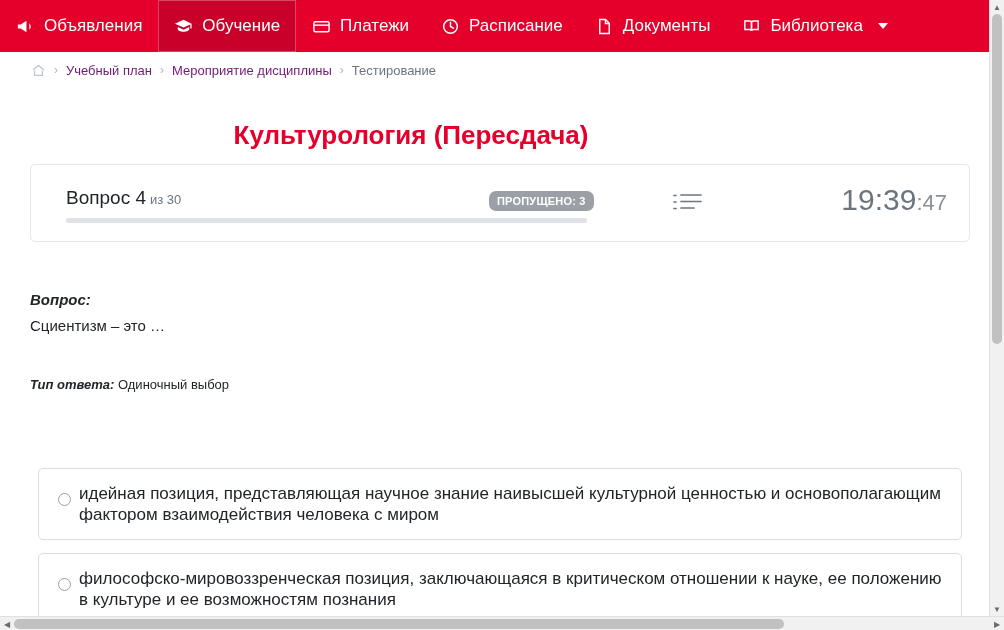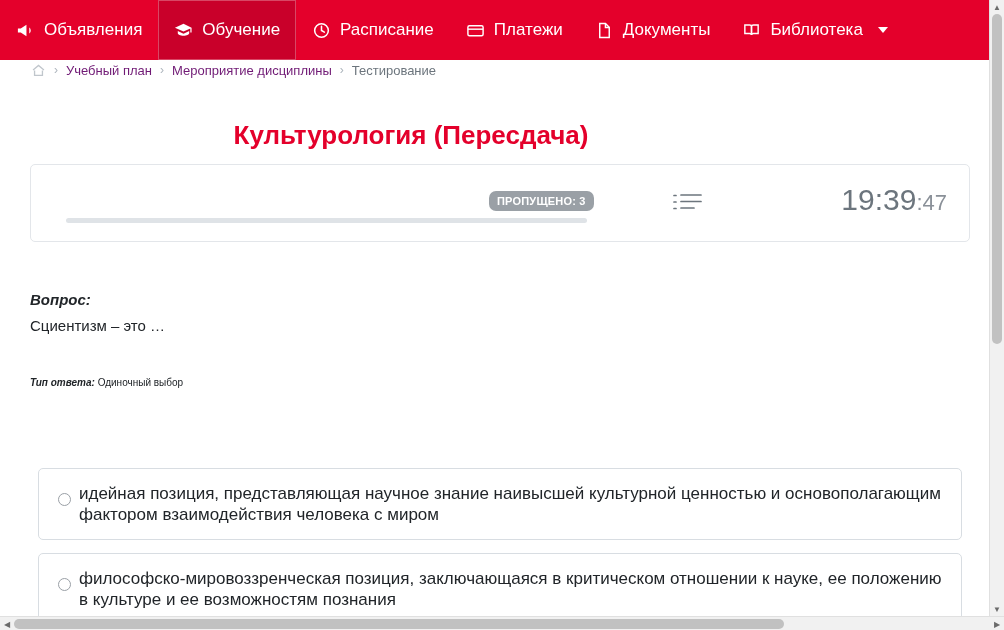--- a/index.html
+++ b/index.html
@@ -14,21 +14,21 @@
     height: 630px;
     overflow: hidden;
     background: #ffffff;
   }
 
   
   .topnav {
     position: absolute;
     top: 0; left: 0;
     width: 990px;
-    height: 60px;
+    height: 52px;
     background: #e4002b;
     display: flex;
     align-items: stretch;
     box-sizing: border-box;
   }
   .nav-item {
     display: flex;
     align-items: center;
     gap: 9px;
     padding: 0 16px;
@@ -188,21 +188,21 @@
     position: absolute;
     left: 30px;
     top: 317px;
     font-size: 15px;
     color: #212529;
   }
   .a-type {
     position: absolute;
     left: 30px;
     top: 377px;
-    font-size: 10px;
+    font-size: 13px;
     color: #212529;
   }
   .a-type .val { font-style: normal; font-weight: normal; }
 
   
   .options {
     position: absolute;
     left: 38px;
     top: 468px;
     width: 924px;
@@ -313,36 +313,36 @@
       <span class="ico">
         <svg viewBox="0 0 20 20" width="19" height="19" fill="#ffffff">
           <path d="M10 3L1 7l9 4 7.2-3.2V12h1.3V7L10 3zM4 10.6V13c0 1.4 2.7 2.6 6 2.6s6-1.2 6-2.6v-2.4l-6 2.7-6-2.7z"></path>
         </svg>
       </span>
       <span>Обучение</span>
     </div>
 
     <div class="nav-item">
       <span class="ico">
+        <svg viewBox="0 0 20 20" width="19" height="19" fill="none" stroke="#ffffff" stroke-width="1.5">
+          <rect x="2" y="5" width="16" height="10.5" rx="1.6"></rect>
+          <path d="M2 8.6h16"></path>
+        </svg>
+      </span>
+      <span>Платежи</span>
+    </div>
+
+    <div class="nav-item">
+      <span class="ico">
         <svg viewBox="0 0 20 20" width="19" height="19" fill="none" stroke="#ffffff" stroke-width="1.6">
           <circle cx="10" cy="10" r="7.2"></circle>
           <path d="M10 5.6V10l3 1.8" stroke-linecap="round"></path>
         </svg>
       </span>
       <span>Расписание</span>
-    </div>
-
-    <div class="nav-item">
-      <span class="ico">
-        <svg viewBox="0 0 20 20" width="19" height="19" fill="none" stroke="#ffffff" stroke-width="1.5">
-          <rect x="2" y="5" width="16" height="10.5" rx="1.6"></rect>
-          <path d="M2 8.6h16"></path>
-        </svg>
-      </span>
-      <span>Платежи</span>
     </div>
 
     <div class="nav-item">
       <span class="ico">
         <svg viewBox="0 0 20 20" width="19" height="19" fill="none" stroke="#ffffff" stroke-width="1.5">
           <path d="M5 2.6h6l4 4v10.8H5z"></path>
           <path d="M11 2.6v4.2h4"></path>
         </svg>
       </span>
       <span>Документы</span>
@@ -373,20 +373,23 @@
     <span class="sep">›</span>
     <a>Мероприятие дисциплины</a>
     <span class="sep">›</span>
     <span>Тестирование</span>
   </div>
 
   <div class="page-title">Культурология (Пересдача)</div>
 
   <div class="qcard">
     <div class="qcard-inner">
+      <div class="q-number">
+        <span>Вопрос 4</span><span class="of">из 30</span>
+      </div>
       <div class="progress-track"></div>
       <div class="skip-badge">ПРОПУЩЕНО: 3</div>
       <div class="list-ico">
         <svg viewBox="0 0 34 30" width="34" height="30" fill="none" stroke="#6c757d" stroke-width="1.7">
           <path d="M3 6.5h2M3 13h2M3 19.5h2" stroke-linecap="round"></path>
           <path d="M10 6h20M10 12.5h20M10 19h13" stroke-linecap="round"></path>
         </svg>
       </div>
       <div class="timer">
         <span>19:39</span><span class="sec">:47</span>

